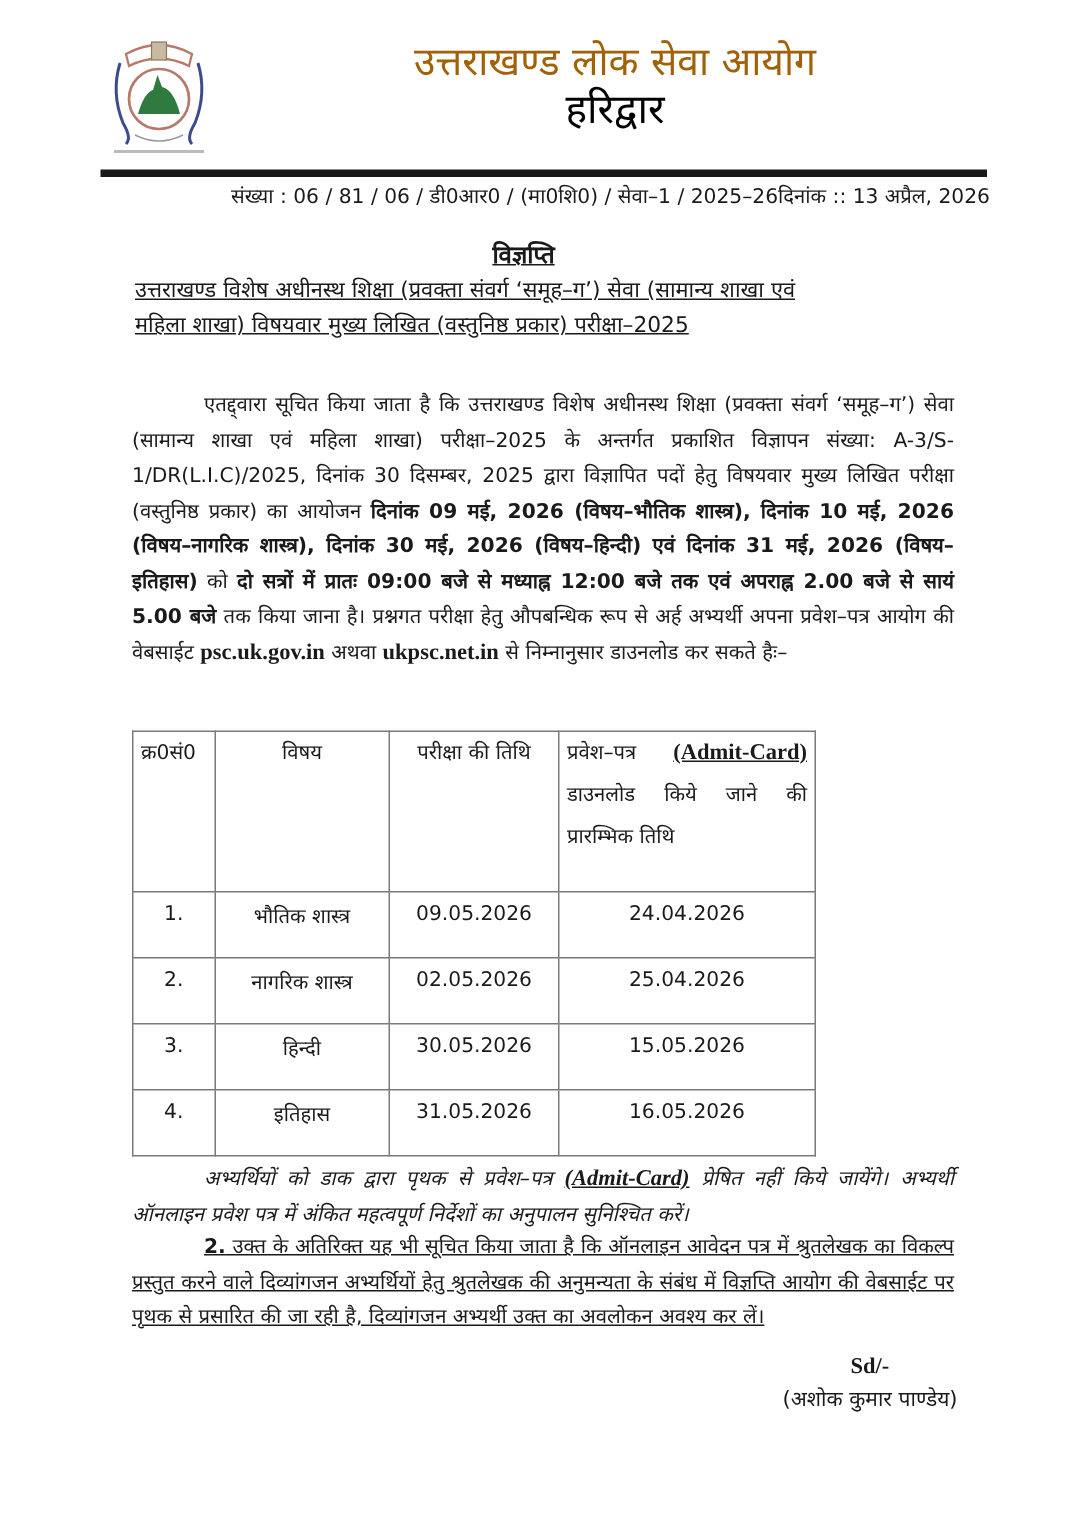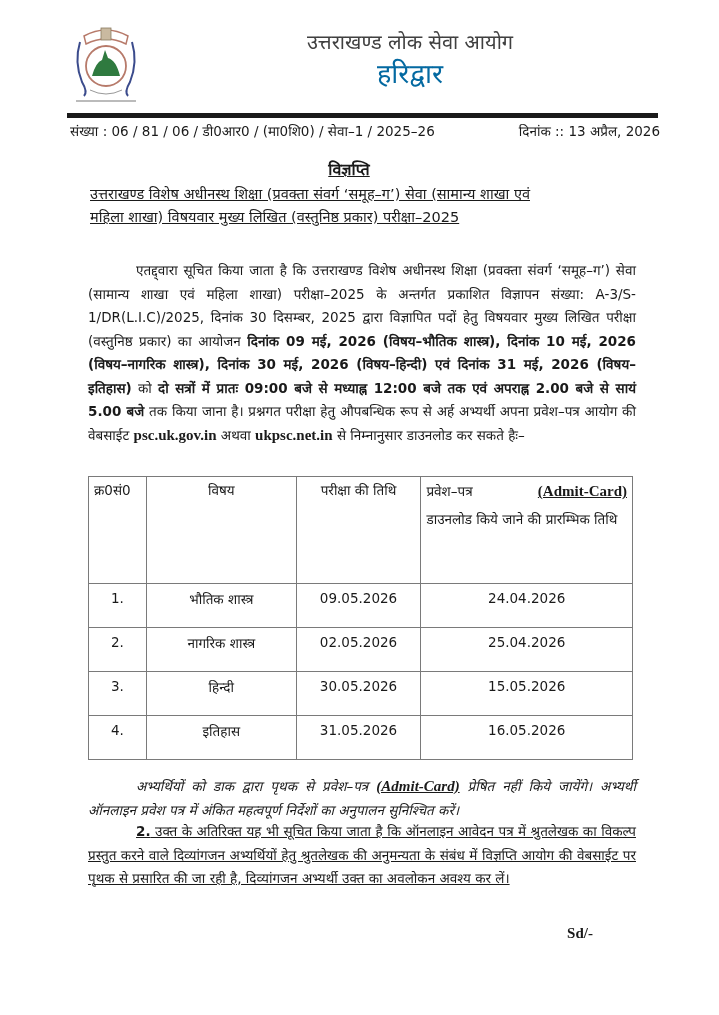--- a/index.html
+++ b/index.html
@@ -1,31 +1,31 @@
 <!DOCTYPE html>
 <html><head>
 <meta charset="utf-8">
 <style>
   html, body { margin:0; padding:0; background:#ffffff; }
   body { width:719px; height:1015px; position:relative; overflow:hidden;
          font-family:"DejaVu Sans", "Liberation Sans", sans-serif; color:#1a1a1a; }
   .abs { position:absolute; }
   .logo { left:70px; top:22px; width:72px; height:82px; }
-  .org-title { left:200px; width:420px; top:26px; text-align:center; font-size:20px; line-height:32px; color:#404040; }
-  .org-city { left:200px; width:420px; top:58px; text-align:center; font-size:27px; line-height:32px; color:#0369a1; }
+  .org-title { left:200px; width:420px; top:26px; text-align:center; font-size:26px; line-height:32px; color:#a16207; }
+  .org-city { left:200px; width:420px; top:58px; text-align:center; font-size:27px; line-height:32px; color:#000000; }
   .rule { left:67px; top:113px; width:591px; height:5px; background:#1a1a1a; }
-  .refline { left:70px; top:122px; width:590px; font-size:13.5px; line-height:18px; display:flex; justify-content:space-between; }
+  .refline { left:70px; top:122px; width:590px; font-size:13.5px; line-height:18px; display:flex; justify-content:flex-end; }
   .notice-h { left:0; width:698px; top:158px; text-align:center; font-size:16px; text-decoration:underline; font-weight:bold; }
   .subject { left:90px; width:545px; top:183px; font-size:14.5px; line-height:23px; text-decoration:underline; }
   .para { left:88px; width:548px; font-size:13.5px; line-height:23.5px; text-align:justify; }
   .para .ind { display:inline-block; width:48px; }
   .b { font-weight:bold; }
   .serifb { font-family:"Liberation Serif", serif; font-weight:bold; font-size:15px; }
   .u { text-decoration:underline; }
-  table.sched { position:absolute; left:88px; top:476px; width:545px; border-collapse:collapse; font-size:13.5px; }
+  table.sched { position:absolute; left:88px; top:487px; width:456px; border-collapse:collapse; font-size:13.5px; }
   table.sched td, table.sched th { border:1.5px solid #7a7a7a; vertical-align:top; font-weight:normal; }
   table.sched th { height:98px; padding:4px 5px; }
   table.sched td { height:35px; padding:6px 5px 2px; text-align:center; }
   .th-left { text-align:left; }
   .th-center { text-align:center; }
   .admit-head { text-align:justify; line-height:28px; padding-top:0 !important; }
   .admit-head .right { float:right; }
   .sig { left:440px; width:280px; text-align:center; font-size:14px; line-height:22px; }
 </style>
 </head>
@@ -109,15 +109,16 @@
   </table>
 
 <div class="abs para" style="top:775px;font-style:italic;">
   <span class="ind"></span><span>अभ्यर्थियों को डाक द्वारा पृथक से प्रवेश–पत्र </span><span class="serifb u">(Admit-Card)</span><span> प्रेषित नहीं किये जायेंगे। अभ्यर्थी ऑनलाइन प्रवेश पत्र में अंकित महत्वपूर्ण निर्देशों का अनुपालन सुनिश्चित करें।</span>
 </div>
 
 <div class="abs para" style="top:820px;text-decoration:underline;">
   <span class="ind"></span><span class="b">2.</span><span> उक्त के अतिरिक्त यह भी सूचित किया जाता है कि ऑनलाइन आवेदन पत्र में श्रुतलेखक का विकल्प प्रस्तुत करने वाले दिव्यांगजन अभ्यर्थियों हेतु श्रुतलेखक की अनुमन्यता के संबंध में विज्ञप्ति आयोग की वेबसाईट पर पृथक से प्रसारित की जा रही है, दिव्यांगजन अभ्यर्थी उक्त का अवलोकन अवश्य कर लें।</span>
 </div>
 
-<div class="abs sig" style="top:922px;">
+<div class="abs sig" style="top:900px;">
   <div class="serifb">Sd/-</div>
+  <div>(अशोक कुमार पाण्डेय)</div>
 </div>
 
 </body></html>

